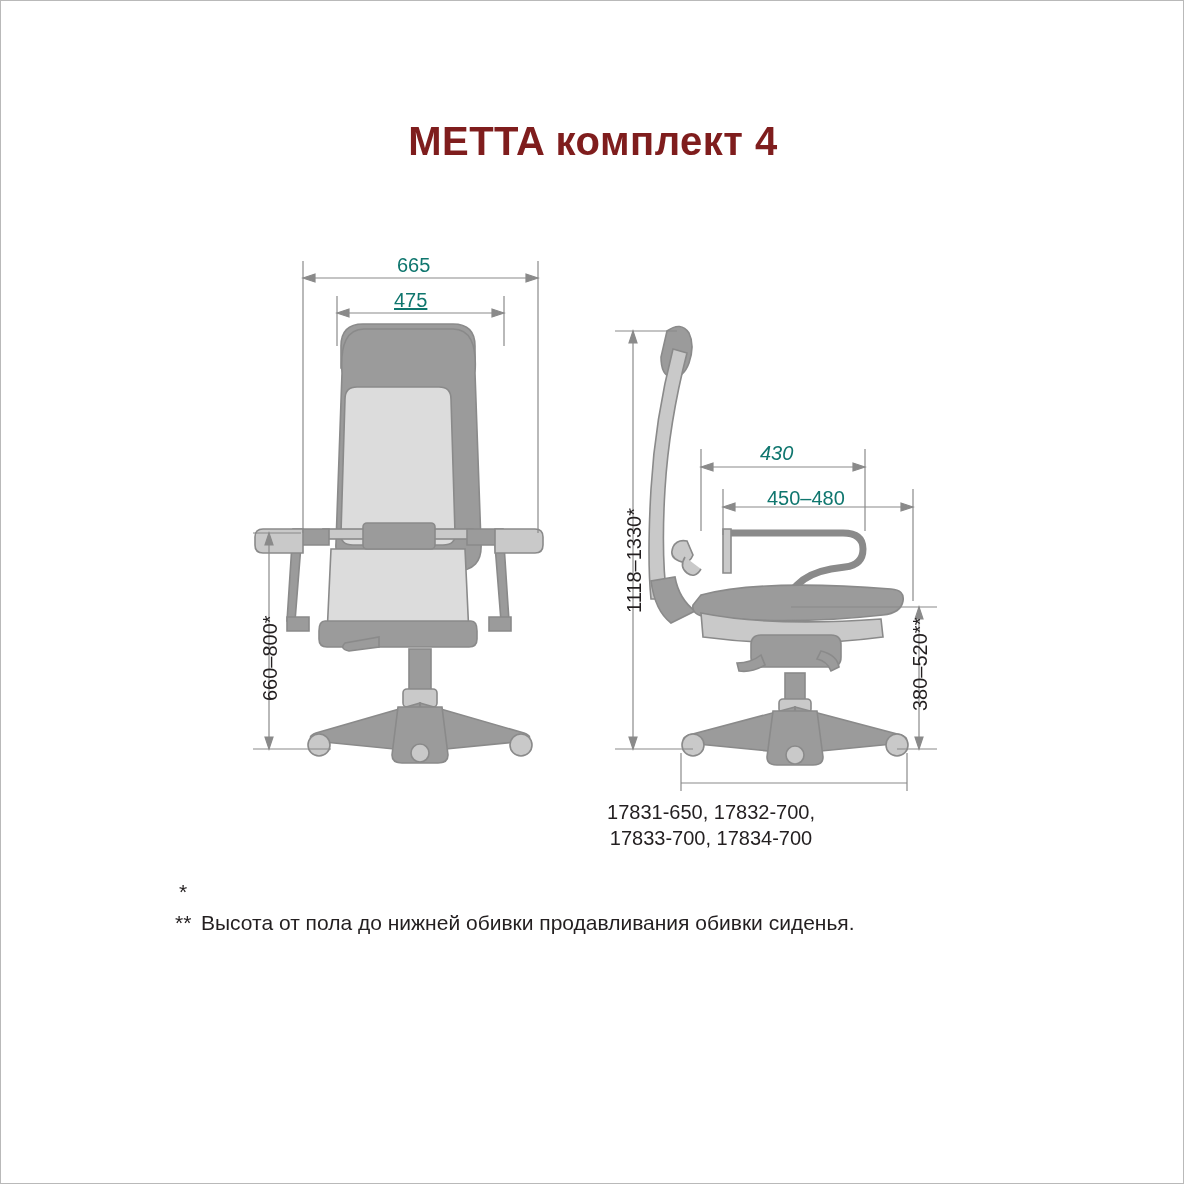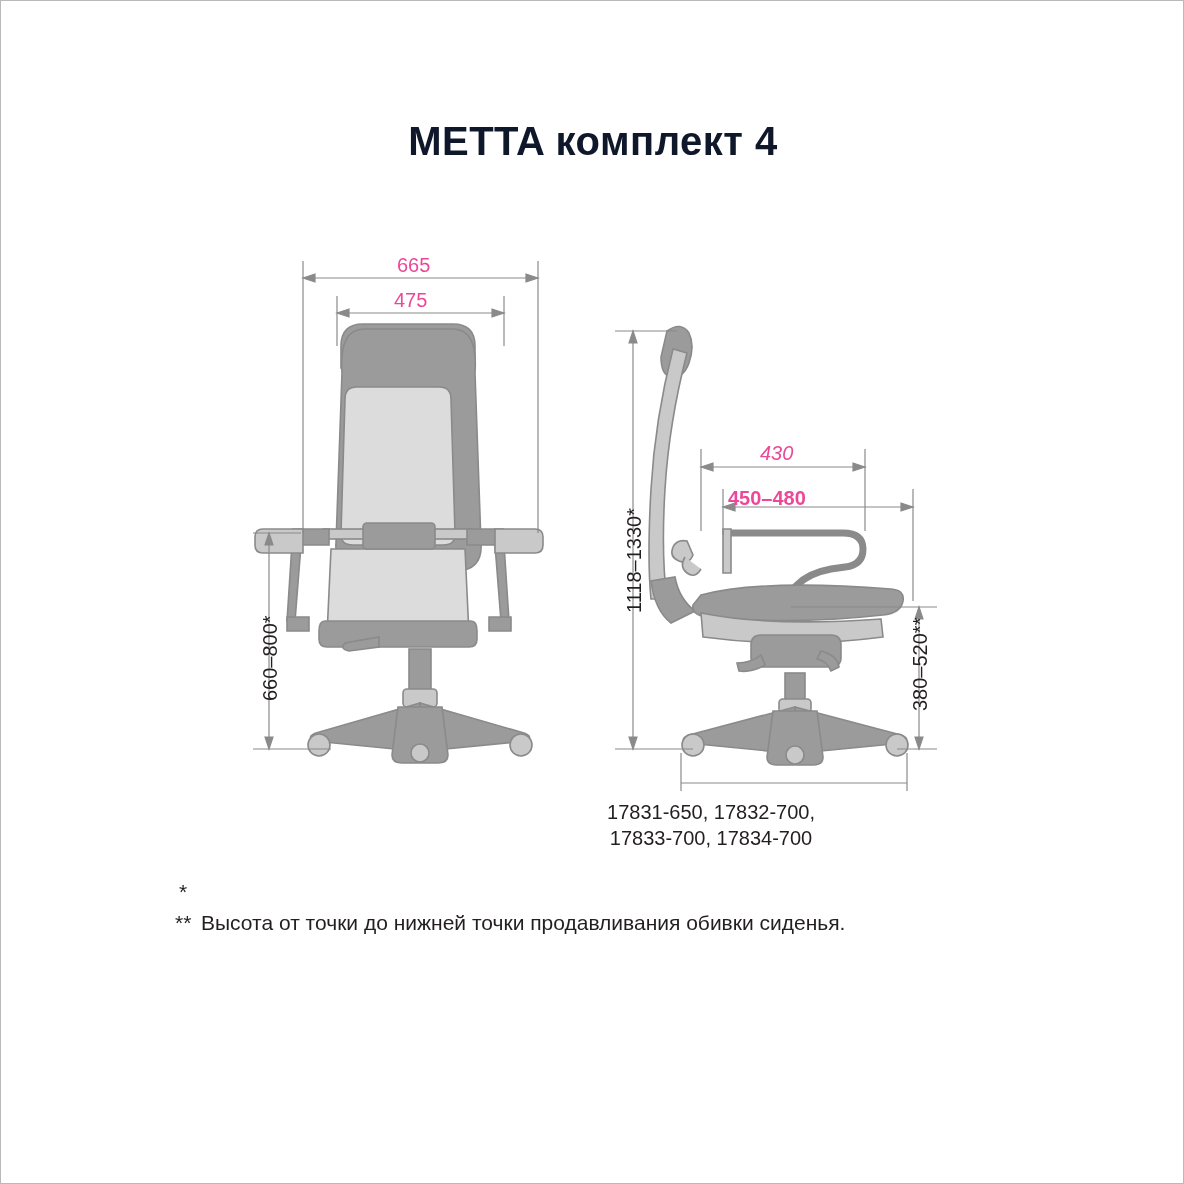--- a/index.html
+++ b/index.html
@@ -20,26 +20,26 @@
   }
   #title {
     position: absolute;
     top: 118px;
     left: 0;
     width: 1184px;
     text-align: center;
     font-size: 40px;
     font-weight: bold;
     letter-spacing: 0.5px;
-    color: #0f172a;
+    color: #7f1d1d;
   }
   .dim-label {
     position: absolute;
     font-size: 20px;
-    color: #ec4899;
+    color: #0f766e;
     white-space: nowrap;
   }
   .dim-vert {
     position: absolute;
     font-size: 20px;
     color: #231f20;
     white-space: nowrap;
     transform-origin: 0 0;
     transform: rotate(-90deg);
   }
@@ -200,33 +200,33 @@
       <g stroke-width="1.2">
         <line x1="680" y1="752" x2="680" y2="790"></line>
         <line x1="906" y1="752" x2="906" y2="790"></line>
         <line x1="680" y1="782" x2="906" y2="782"></line>
       </g>
     </g>
   </svg>
 
   <div class="dim-label" style="left:396px; top:253px;">665</div>
 
-  <div class="dim-label" style="left:393px; top:288px;">475</div>
+  <div class="dim-label" style="left:393px; top:288px;text-decoration:underline;">475</div>
 
   <div class="dim-vert" style="left:258px; top:700px;">660–800*</div>
 
   <div class="dim-label" style="left:759px; top:441px;font-style:italic;">430</div>
 
-  <div class="dim-label" style="left:727px; top:486px;font-weight:bold;">450–480</div>
+  <div class="dim-label" style="left:766px; top:486px;">450–480</div>
 
   <div class="dim-vert" style="left:622px; top:612px;">1118–1330*</div>
 
   <div class="dim-vert" style="left:908px; top:710px;">380–520**</div>
 
   <div class="codes" style="left:0px; top:800px; width:1184px; transform:translateX(118px);">17831-650, 17832-700,</div>
   <div class="codes" style="left:0px; top:826px; width:1184px; transform:translateX(118px);">17833-700, 17834-700</div>
 
   <div class="note" style="left:178px; top:879px;">*</div>
 
   <div class="note" style="left:174px; top:910px;">**</div>
-  <div class="note" style="left:200px; top:910px;">Высота от точки до нижней точки продавливания обивки сиденья.</div>
+  <div class="note" style="left:200px; top:910px;">Высота от пола до нижней обивки продавливания обивки сиденья.</div>
 
 </div>
 
 </body></html>

